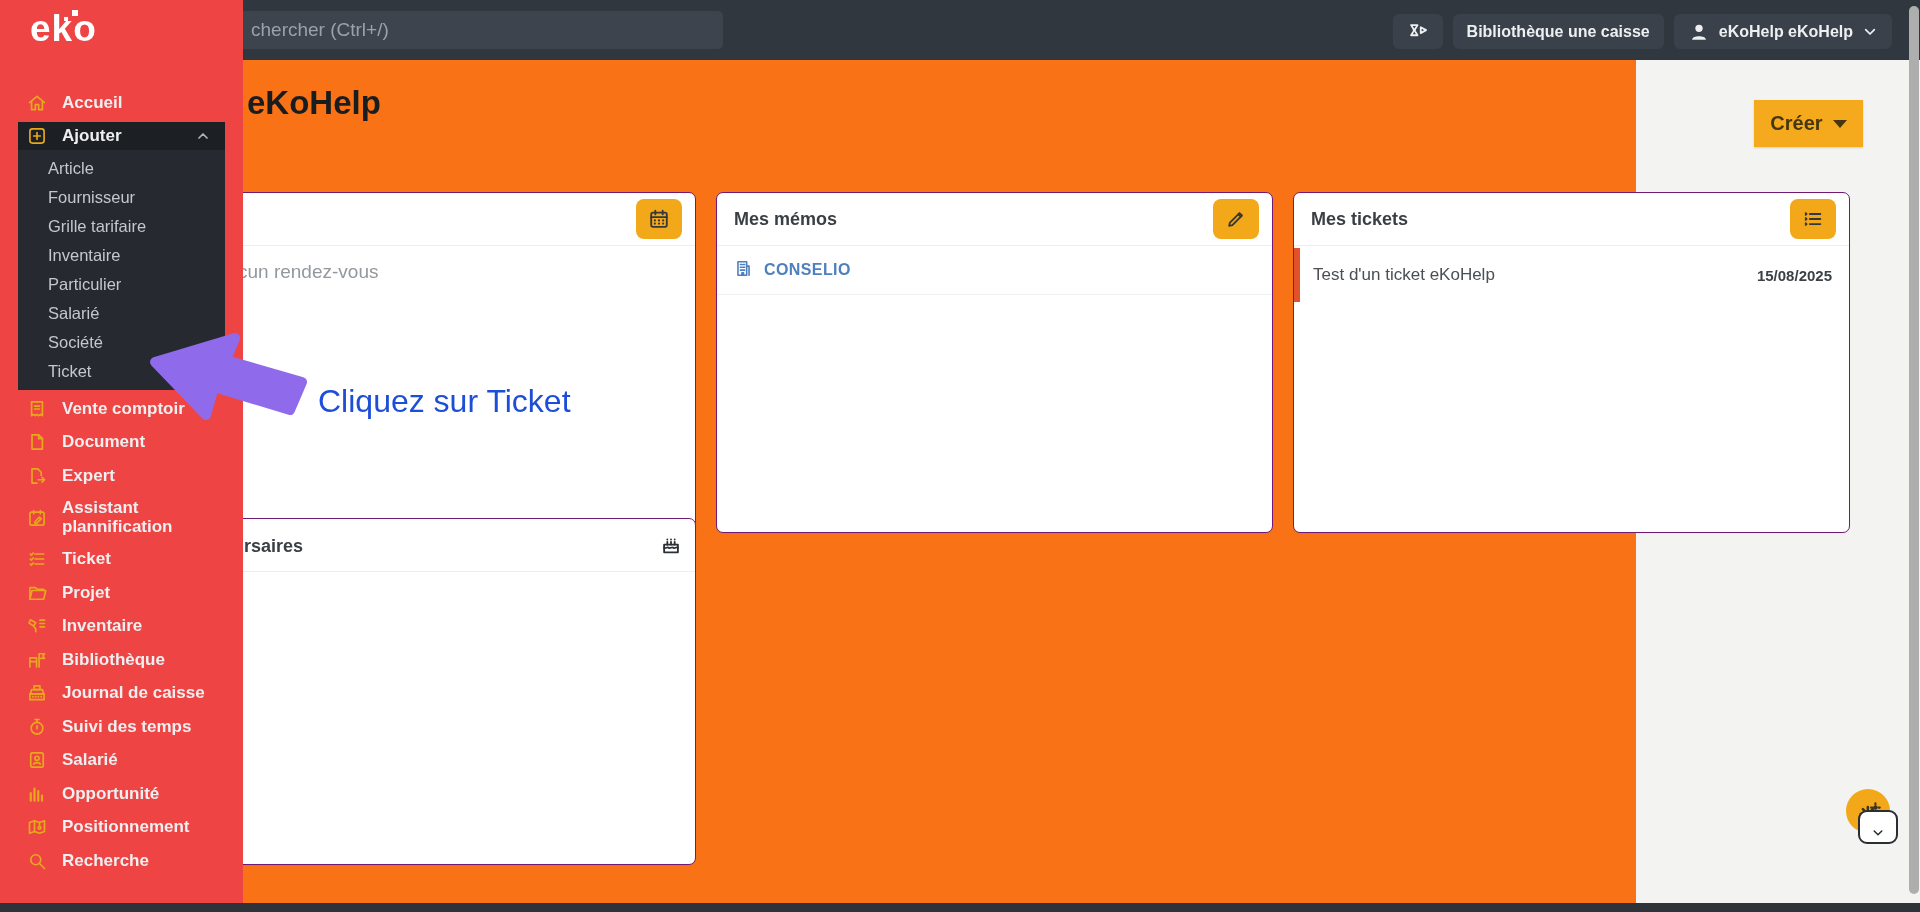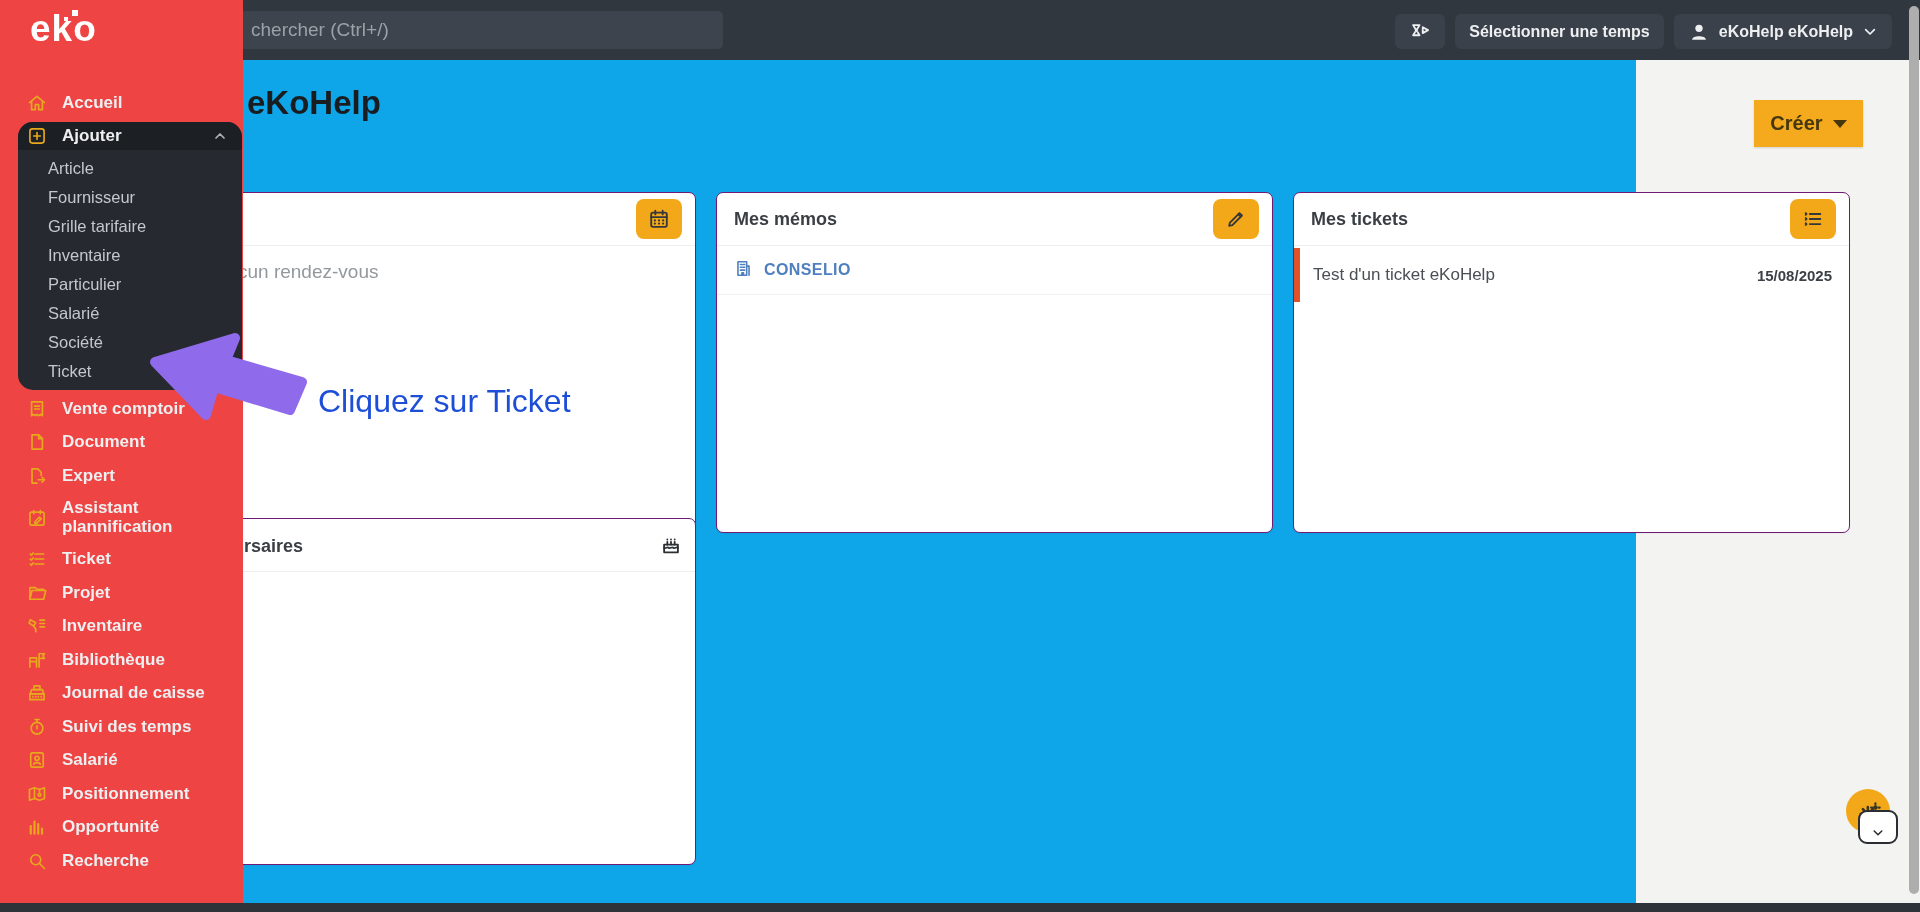--- a/index.html
+++ b/index.html
@@ -32,36 +32,36 @@
   .nav { position:absolute; left:0; top:86px; width:243px; }
   .nav-row { display:flex; align-items:center; gap:15px; padding-left:27px;
              height:34px; cursor:pointer; }
   .nav-row .nav-ic { width:20px; height:20px; flex:0 0 20px; color:#E7A81D; }
   .nav-row .nav-ic svg { width:20px; height:20px; }
   .nav-label { color:#EDEFF0; font-size:17px; font-weight:bold; line-height:1.08; }
   .nav-item { height:33.5px; }
   .nav-item.tall { height:50px; }
   .nav-item.tall .nav-label { width:120px; }
 
-  .submenu-panel { width:224px; margin:2px 0 2px 18px; background:#26292F;
-                   border-radius:15px; overflow:hidden; }
+  .submenu-panel { width:207px; margin:2px 0 2px 18px; background:#26292F;
+                   border-radius:0; overflow:hidden; }
   .submenu-head { display:flex; align-items:center; gap:15px; height:28px;
                   padding:0 14px 0 9px; background:#1C2025; cursor:pointer; }
   .submenu-head .nav-ic { width:20px; height:20px; color:#E7A81D; }
   .submenu-head .nav-ic svg { width:20px; height:20px; }
   .submenu-head .nav-label { flex:1; }
   .submenu-head .chev { width:16px; height:16px; color:#AEB4BA; }
   .submenu-head .chev svg { width:16px; height:16px; }
   .submenu-items { padding:4px 0 4px 0; }
   .submenu-item { height:29px; display:flex; align-items:center; padding-left:30px;
                   color:#C3C8CC; font-size:16.5px; font-weight:normal; cursor:pointer; }
 
   
   .content { position:absolute; left:0; top:60px; width:1636px; height:843px;
-             background:#0ea5e9; z-index:10; }
+             background:#f97316; z-index:10; }
   .page-title { position:absolute; left:247px; top:24px; font-size:33px;
                 font-weight:bold; color:#191D20; }
   .create-btn { position:absolute; left:1754px; top:40px; width:109px; height:47px;
                 background:#F5A91D; border:none; border-radius:0; cursor:pointer;
                 display:flex; align-items:center; justify-content:center; gap:10px;
                 font-size:20px; font-weight:bold; color:#46380E;
                 font-family:"Liberation Sans",sans-serif; box-shadow:0 1px 2px rgba(0,0,0,.15); }
   .caret { width:0; height:0; border-left:7px solid transparent;
            border-right:7px solid transparent; border-top:8px solid #46380E; }
 
@@ -200,21 +200,21 @@
   <div class="topbar">
     <input class="search-input" type="text" placeholder="chercher (Ctrl+/)" style="">
     <div class="topbar-right">
       <button class="tb-btn">
         <span class="ic" style="display: inline-block; width: 22px; height: 22px;"><svg viewBox="0 0 24 24" fill="none" stroke="currentColor" stroke-width="2" stroke-linecap="round" stroke-linejoin="round">
               <path d="M4.5 4.5h7l-2.6 4.2a2.6 2.6 0 0 0 0 2.6l2.6 4.2h-7l2.6-4.2a2.6 2.6 0 0 0 0-2.6Z"></path>
               <path d="M15 6.8 20.8 10 15 13.2Z"></path>
             </svg></span>
       </button>
       <button class="tb-btn">
-        <span>Sélectionner une temps</span>
+        <span>Bibliothèque une caisse</span>
       </button>
       <button class="tb-btn">
         <span class="ic" style="display: inline-block; width: 22px; height: 22px;"><svg viewBox="0 0 24 24" fill="none" stroke="currentColor" stroke-width="2" stroke-linecap="round" stroke-linejoin="round">
               <circle cx="12" cy="8" r="4" fill="currentColor" stroke="none"></circle>
               <path d="M4.5 20.5c0-5 15-5 15 0Z" fill="currentColor" stroke="none"></path>
             </svg></span>
         <span>eKoHelp eKoHelp</span>
         <span class="ic" style="width: 16px; height: 16px; display: inline-block;"><svg viewBox="0 0 24 24" fill="none" stroke="currentColor" stroke-width="2.6" stroke-linecap="round" stroke-linejoin="round">
               <path d="M5.5 8.5 12 15l6.5-6.5"></path>
             </svg></span>
@@ -335,31 +335,31 @@
         <div class="nav-row nav-item">
           <span class="nav-ic"><svg viewBox="0 0 24 24" fill="none" stroke="currentColor" stroke-width="2" stroke-linecap="round" stroke-linejoin="round">
               <rect x="4.5" y="3.5" width="15" height="17" rx="2"></rect>
               <circle cx="12" cy="10" r="2.5"></circle>
               <path d="M8 17c.8-2.5 7.2-2.5 8 0"></path>
             </svg></span>
           <span class="nav-label">Salarié</span>
         </div>
         <div class="nav-row nav-item">
           <span class="nav-ic"><svg viewBox="0 0 24 24" fill="none" stroke="currentColor" stroke-width="2" stroke-linecap="round" stroke-linejoin="round">
+              <path d="M4.5 20V11M9 20V5.5M13.5 20V8.5M18 20v-6" stroke-width="2.6"></path>
+            </svg></span>
+          <span class="nav-label">Opportunité</span>
+        </div>
+        <div class="nav-row nav-item">
+          <span class="nav-ic"><svg viewBox="0 0 24 24" fill="none" stroke="currentColor" stroke-width="2" stroke-linecap="round" stroke-linejoin="round">
               <path d="M3 6.5 9 4.5l6 2 6-2v13l-6 2-6-2-6 2Z"></path>
               <path d="M9 4.5v13M15 6.5v4"></path>
               <circle cx="15" cy="13" r="1.6"></circle>
             </svg></span>
           <span class="nav-label">Positionnement</span>
-        </div>
-        <div class="nav-row nav-item">
-          <span class="nav-ic"><svg viewBox="0 0 24 24" fill="none" stroke="currentColor" stroke-width="2" stroke-linecap="round" stroke-linejoin="round">
-              <path d="M4.5 20V11M9 20V5.5M13.5 20V8.5M18 20v-6" stroke-width="2.6"></path>
-            </svg></span>
-          <span class="nav-label">Opportunité</span>
         </div>
         <div class="nav-row nav-item">
           <span class="nav-ic"><svg viewBox="0 0 24 24" fill="none" stroke="currentColor" stroke-width="2" stroke-linecap="round" stroke-linejoin="round">
               <circle cx="10.5" cy="10.5" r="6"></circle>
               <path d="M15 15l6 6"></path>
             </svg></span>
           <span class="nav-label">Recherche</span>
         </div>
       </div>
   </div>

